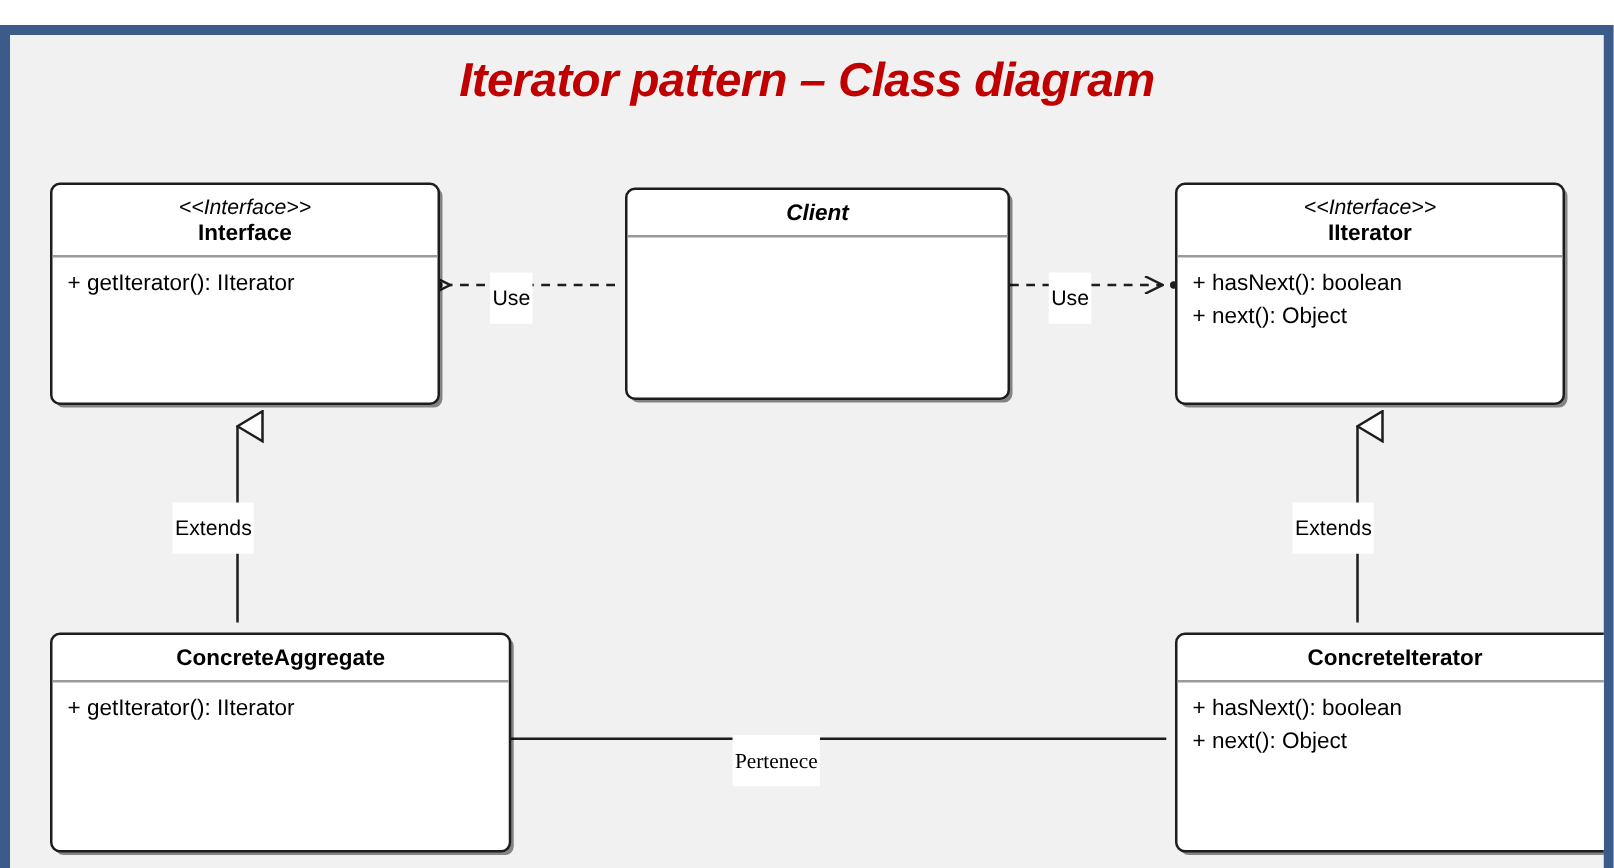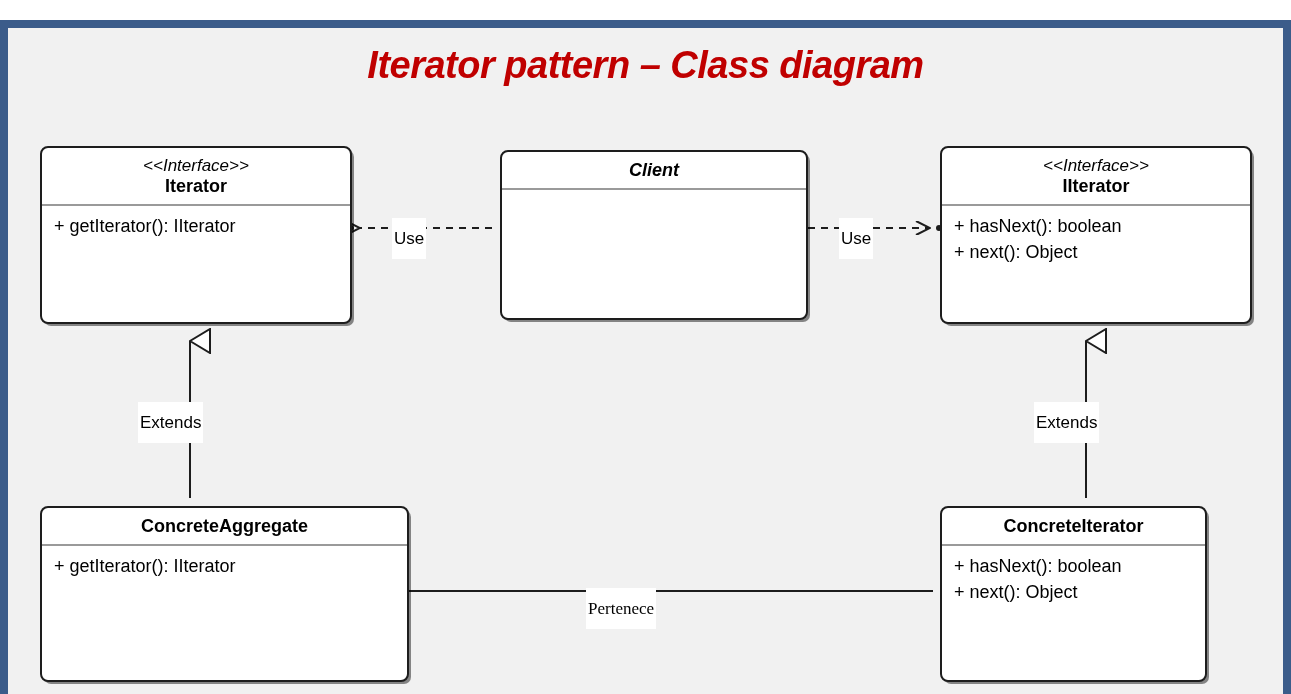--- a/index.html
+++ b/index.html
@@ -163,21 +163,21 @@
 
   <div class="edge-label" style="left:130px; top:374px;">Extends</div>
 
   <div class="edge-label" style="left:1026px; top:374px;">Extends</div>
 
   <div class="edge-label" style="left:578px; top:560px;font-family:Liberation Serif, serif;">Pertenece</div>
 
   <div class="uml-class" style="left:32px; top:118px; width:312px; height:178px;">
     <div class="uml-header">
       <span class="stereotype">&lt;&lt;Interface&gt;&gt;</span>
-      <span class="class-name">Iterator</span>
+      <span class="class-name">Interface</span>
     </div>
     <div class="uml-divider"></div>
     <div class="uml-members">
       <span class="member">+ getIterator(): IIterator</span>
     </div>
   </div>
 
   <div class="uml-class" style="left:492px; top:122px; width:308px; height:170px;font-style:italic;">
     <div class="uml-header">
       <span class="class-name">Client</span>
@@ -201,21 +201,21 @@
   <div class="uml-class" style="left:32px; top:478px; width:369px; height:176px;">
     <div class="uml-header">
       <span class="class-name">ConcreteAggregate</span>
     </div>
     <div class="uml-divider"></div>
     <div class="uml-members">
       <span class="member">+ getIterator(): IIterator</span>
     </div>
   </div>
 
-  <div class="uml-class" style="left:932px; top:478px; width:267px; height:176px;">
+  <div class="uml-class" style="left:932px; top:478px; width:352px; height:176px;">
     <div class="uml-header">
       <span class="class-name">ConcreteIterator</span>
     </div>
     <div class="uml-divider"></div>
     <div class="uml-members">
       <span class="member">+ hasNext(): boolean</span>
       <span class="member">+ next(): Object</span>
     </div>
   </div>
 

